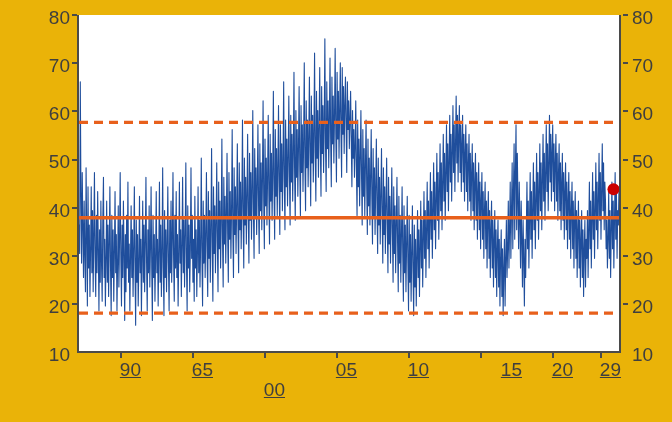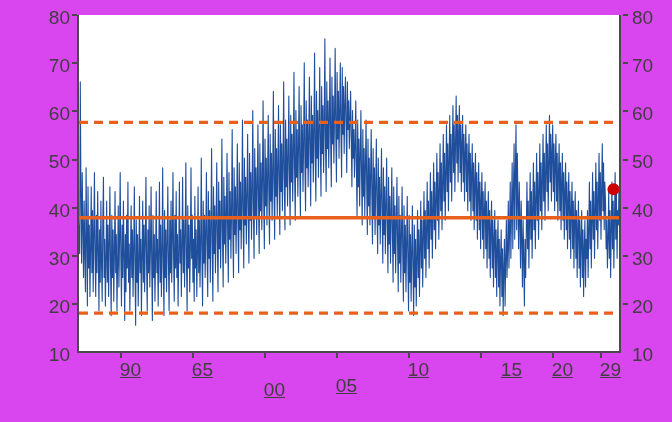--- a/index.html
+++ b/index.html
@@ -10,21 +10,21 @@
   body {
     width: 672px;
     height: 422px;
     font-family: "Liberation Sans", sans-serif;
     overflow: hidden;
   }
   #chart-root {
     position: relative;
     width: 672px;
     height: 422px;
-    background: #d946ef;
+    background: #eab308;
   }
 
   
   .axis-label {
     position: absolute;
     font-size: 19px;
     color: #3f3f3f;
     line-height: 1;
     letter-spacing: 0px;
     white-space: nowrap;
@@ -158,20 +158,20 @@
   <div class="tick-x" style="left:264px; top:353px;"></div>
   <div class="tick-x" style="left:336px; top:353px;"></div>
   <div class="tick-x" style="left:408px; top:353px;"></div>
   <div class="tick-x" style="left:480px; top:353px;"></div>
   <div class="tick-x" style="left:552px; top:353px;"></div>
   <div class="tick-x" style="left:600px; top:353px;"></div>
 
   <div class="axis-label x-label" style="left:101px; top:360px;">90</div>
   <div class="axis-label x-label" style="left:173px; top:360px;">65</div>
   <div class="axis-label x-label" style="left:245px; top:360px;margin-top:20px;">00</div>
-  <div class="axis-label x-label" style="left:317px; top:360px;margin-top:16px;">05</div>
+  <div class="axis-label x-label" style="left:317px; top:360px;">05</div>
   <div class="axis-label x-label" style="left:389px; top:360px;">10</div>
   <div class="axis-label x-label" style="left:482px; top:360px;">15</div>
   <div class="axis-label x-label" style="left:533px; top:360px;">20</div>
   <div class="axis-label x-label" style="left:581px; top:360px;">29</div>
 
 
 </div>
 
 </body></html>

